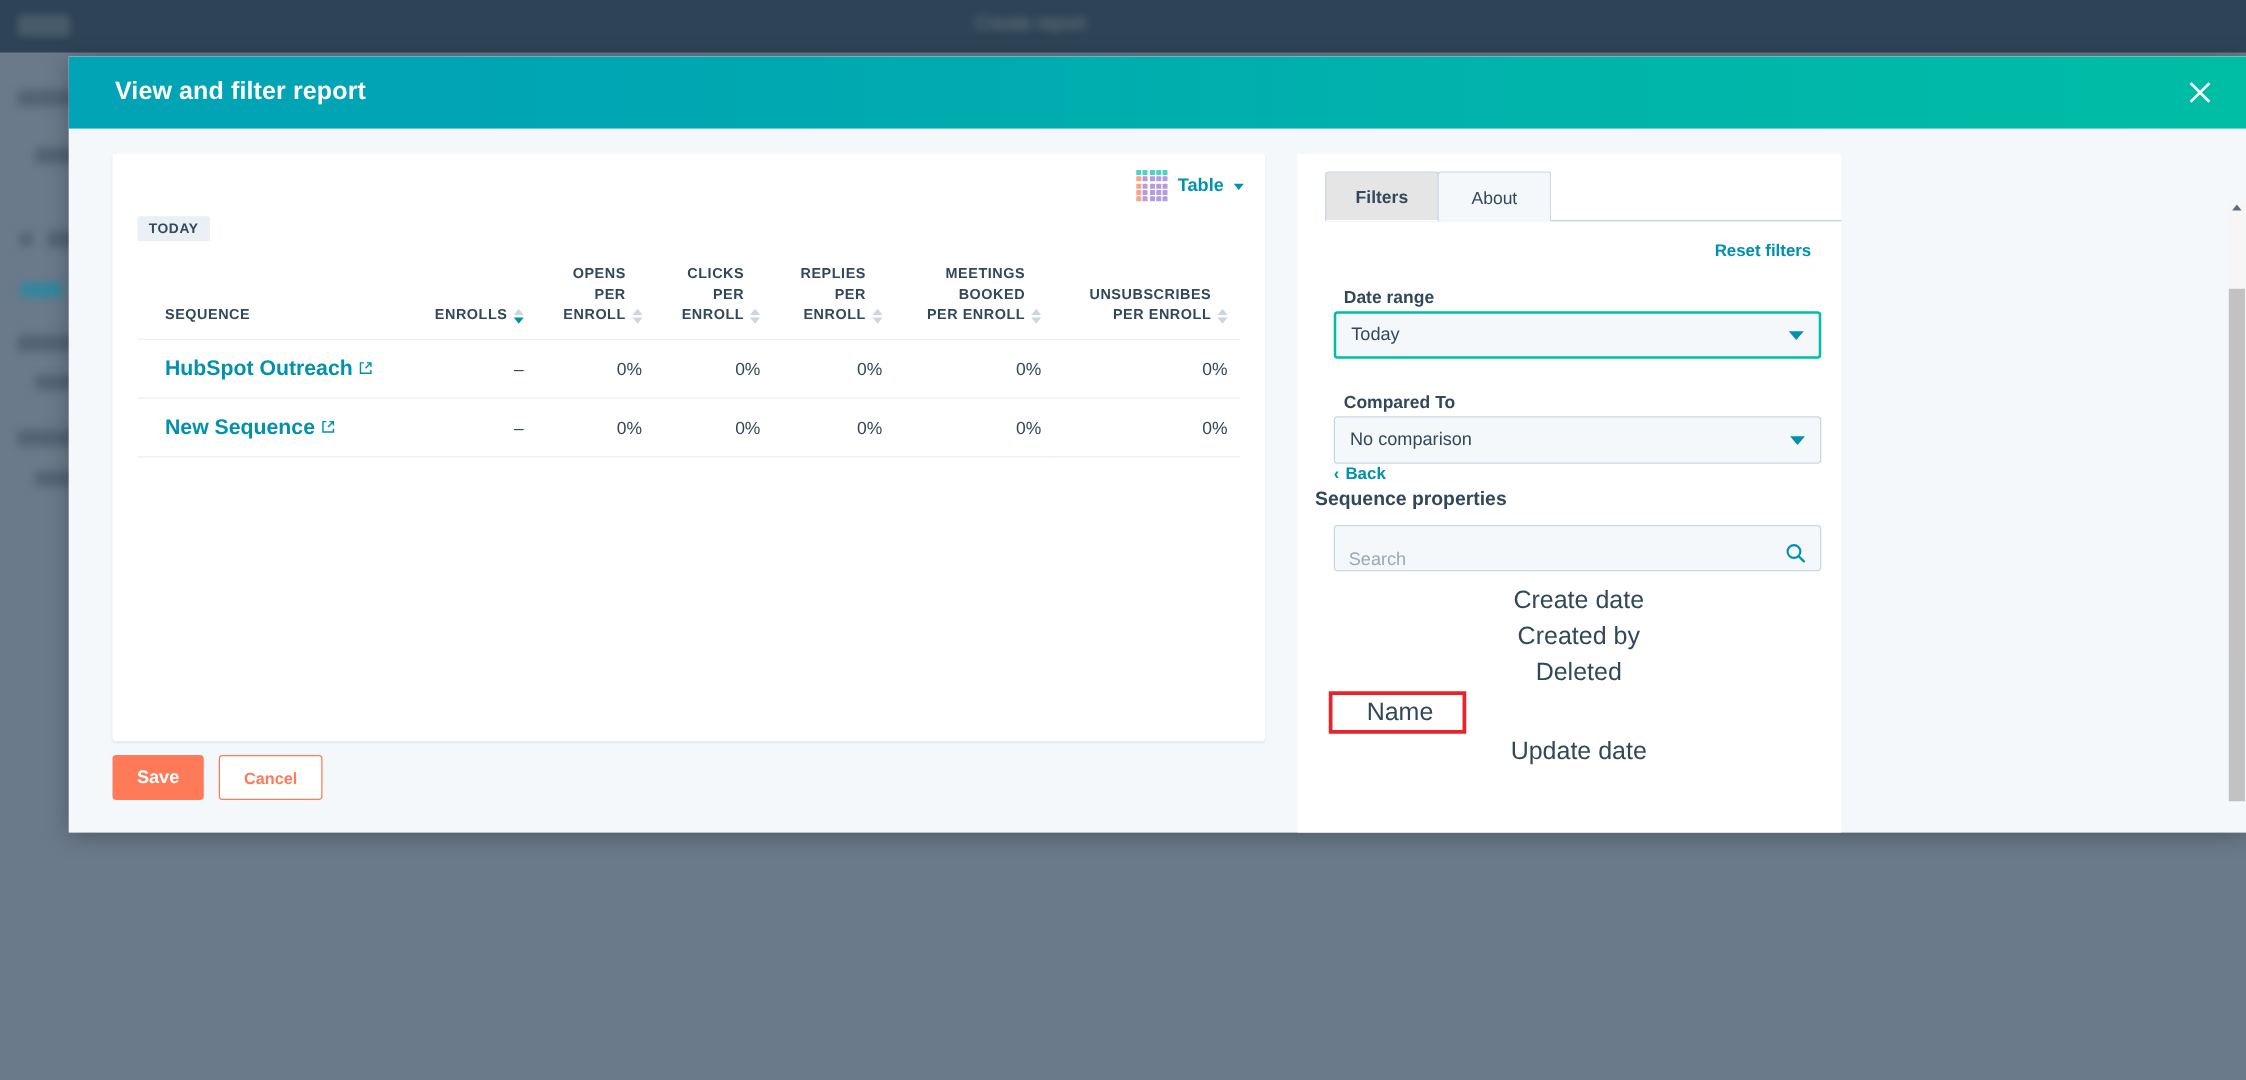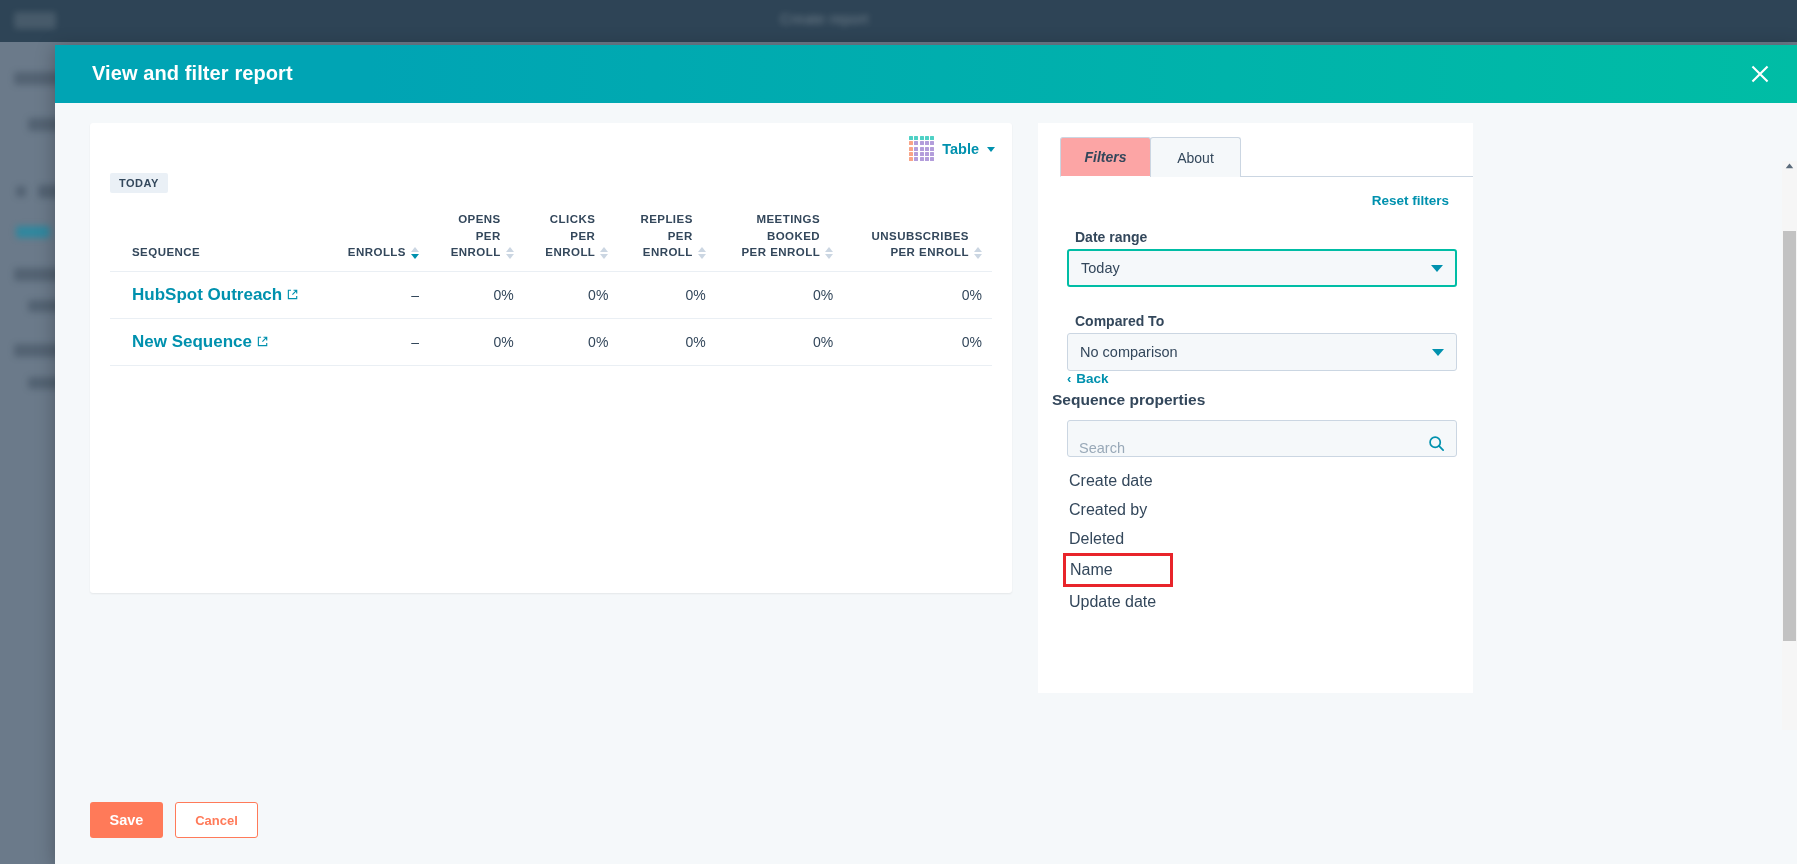--- a/index.html
+++ b/index.html
@@ -45,21 +45,21 @@
     background: rgba(30,45,62,.30);
     border-radius: 3px;
     filter: blur(3.4px);
   }
   .bg-ghost.link { background: rgba(0,145,174,.55); }
 
   
   #modal {
     position: absolute;
     left: 55px; top: 45px;
-    width: 1742px; height: 819px;
+    width: 1742px; height: 621px;
     background: #f5f8fa;
     box-shadow: 0 3px 18px rgba(0,0,0,.28);
     overflow: hidden;
   }
   #modal-header {
     position: relative;
     height: 58px;
     background: linear-gradient(to right, #00a4b4 0%, #00a4b4 18%, #00bda5 100%);
   }
   #modal-title {
@@ -224,25 +224,24 @@
     justify-content: center;
     font-size: 14px;
     cursor: pointer;
     border: 1px solid #cbd6e2;
     border-bottom: none;
     border-radius: 3px 3px 0 0;
     margin-bottom: -1px;
     position: relative;
   }
   .tab.active {
-    background: #fca5a5;
+    background: #e5e5e5;
     color: #33475b;
     font-weight: bold;
     border-bottom: 1px solid #fff;
-    font-style: italic;
   }
   .tab.inactive {
     background: #f5f8fa;
     color: #33475b;
     margin-left: -1px;
   }
   #tab-spacer { flex: 1; border-bottom: 1px solid #cbd6e2; margin-bottom: -1px; }
 
   #reset-filters {
     position: absolute;
@@ -331,23 +330,24 @@
   #props-list {
     position: absolute;
     left: 29px; top: 343px;
     width: 390px;
   }
   .prop-item {
     height: 29px;
     display: flex;
     align-items: center;
     color: #33475b;
-    font-size: 16px;
+    font-size: 20px;
     cursor: pointer;
     padding-left: 2px;
+    justify-content: center;
   }
   .prop-item.highlighted {
     border: 3px solid #e8242a;
     height: 34px;
     width: 110px;
     padding-left: 4px;
     margin-left: -4px;
   }
 
   

